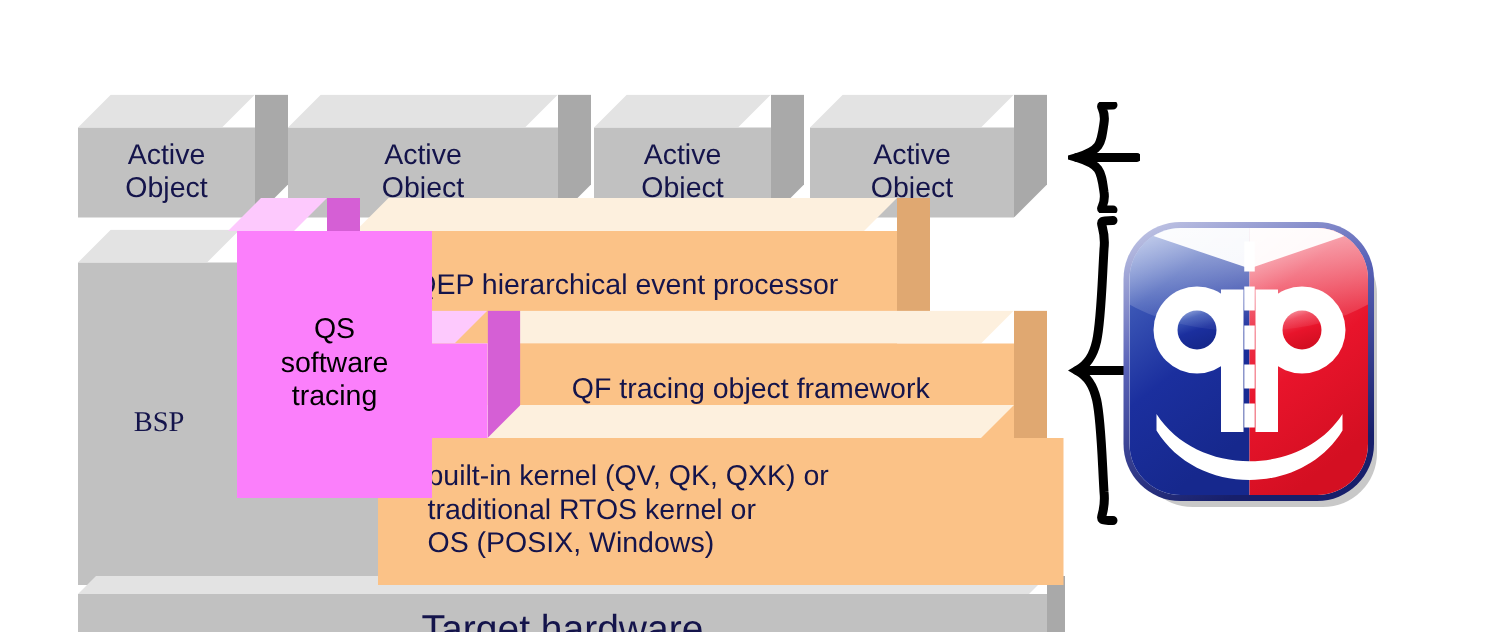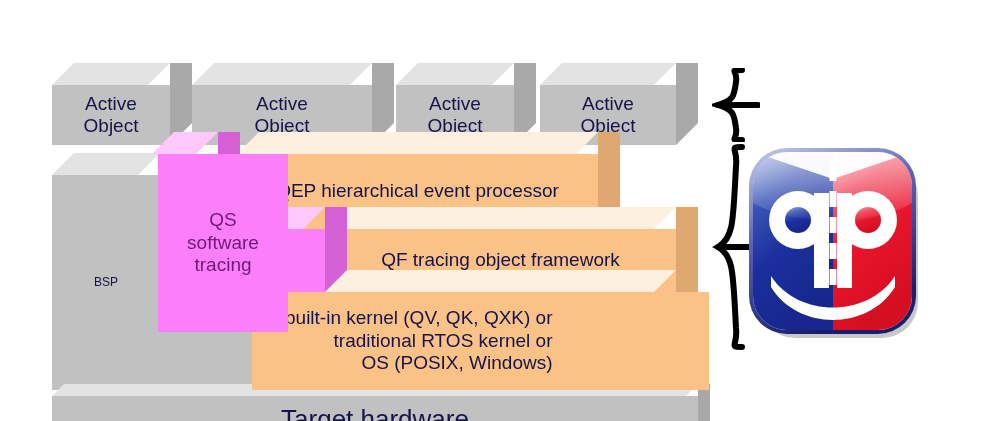--- a/index.html
+++ b/index.html
@@ -52,30 +52,30 @@
 
   
   .orange .face     { background: #fbc287; }
   .orange .topface  { background: #fdf0de; }
   .orange .sideface { background: #e0a871; }
 
   
   .magenta .face     { background: #fb7ffb; }
   .magenta .topface  { background: #fdc9fd; }
   .magenta .sideface { background: #d55fd5; }
-  .magenta .face     { color: #701a75; }
+  .magenta .face     { color: #000000; }
 
   
   .t-ao     { font-size: 19px; }
-  .t-bsp    { font-size: 12px; }
+  .t-bsp    { font-size: 19px; font-family: Liberation Serif, serif; }
   .t-qs     { font-size: 19px; }
   .t-layer  { font-size: 19px; }
   .t-hw     { font-size: 26px; }
 
-  .align-left .face { justify-content: flex-start; text-align: right; }
+  .align-left .face { justify-content: flex-start; text-align: left; }
 
   
   #brace-app, #brace-qp {
     position: absolute;
   }
   #app-label {
     position: absolute;
     font-size: 19px;
     font-weight: bold;
     color: #101060;

